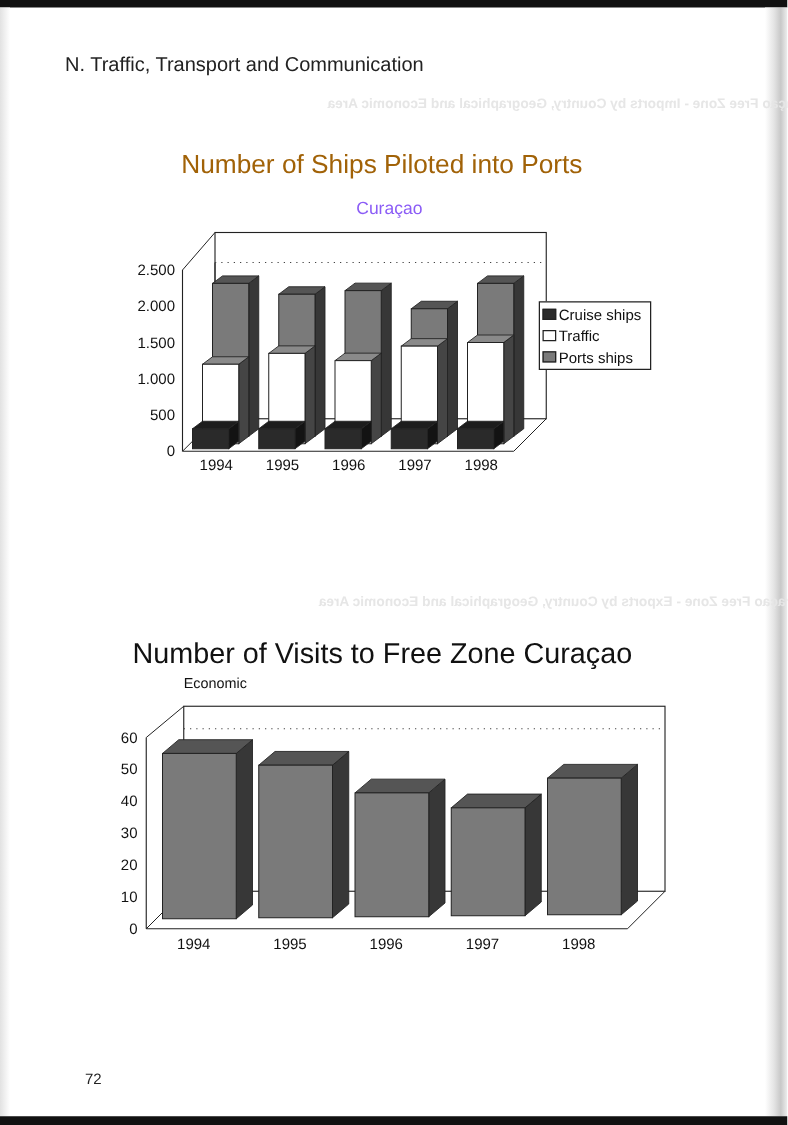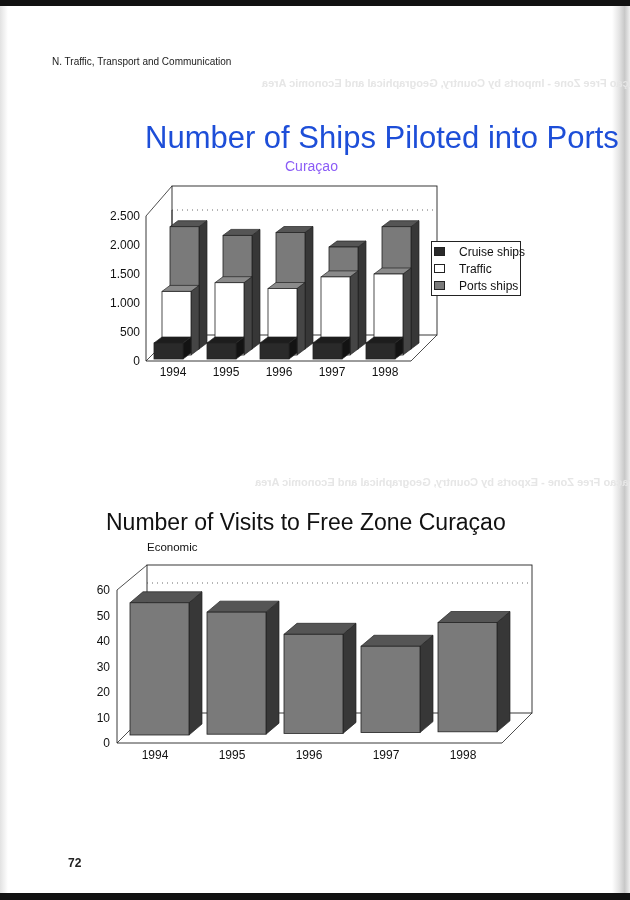--- a/index.html
+++ b/index.html
@@ -4,33 +4,33 @@
 <style>
   html, body { margin:0; padding:0; }
   body { width:630px; height:900px; background:#fff; position:relative; overflow:hidden;
          font-family:"Liberation Sans", sans-serif; color:#111; }
   .topbar { position:absolute; left:0; top:0; width:630px; height:6px; background:#111; }
   .botbar { position:absolute; left:0; top:893px; width:630px; height:7px; background:#111; }
   .rshadow { position:absolute; left:612px; top:6px; width:18px; height:887px;
              background:linear-gradient(to right,#fff 0%,#e4e4e4 40%,#c8c8c8 70%,#efefef 100%); }
   .lshadow { position:absolute; left:0; top:6px; width:8px; height:887px;
              background:linear-gradient(to right,#e2e2e2,#fff); }
-  .header { position:absolute; left:52px; top:56px; font-size:10px; color:#222; }
-  .pagenum { position:absolute; left:68px; top:856px; font-size:12px; color:#222;font-weight:bold; }
+  .header { position:absolute; left:52px; top:44px; font-size:16px; color:#222; }
+  .pagenum { position:absolute; left:68px; top:856px; font-size:12px; color:#222; }
   .ghost { position:absolute; color:#e6e6e6; font-size:11px; font-weight:bold; white-space:nowrap; }
-  .title1 { position:absolute; left:145px; top:120px; font-size:31px; color:#1d4ed8; white-space:nowrap;text-align:center; }
+  .title1 { position:absolute; left:145px; top:120px; font-size:21px; color:#a16207; white-space:nowrap;text-align:center; }
   .sub1 { position:absolute; left:285px; top:158px; font-size:14px; color:#8b5cf6; }
   .title2 { position:absolute; left:106px; top:509px; font-size:23px; color:#111; white-space:nowrap; }
   .sub2 { position:absolute; left:147px; top:541px; font-size:11.5px; color:#111; }
   svg { position:absolute; left:0; top:0; }
   .ytick { font-size:12px; fill:#111; font-family:"Liberation Sans", sans-serif; }
   .xtick { font-size:12px; fill:#111; font-family:"Liberation Sans", sans-serif; }
   .legend { position:absolute; left:431px; top:241px; width:84px; border:1px solid #222; background:#fff;
             font-size:12px; padding:1px 2px; }
-  .legend-row { display:flex; align-items:center; height:17px; white-space:nowrap;gap:12px; }
+  .legend-row { display:flex; align-items:center; height:17px; white-space:nowrap; }
   .swatch { width:9px; height:7px; border:1px solid #222; margin-right:2px; flex:none; }
 </style>
 </head>
 <body>
 
 <div class="topbar"></div>
 <div class="lshadow"></div>
 <div class="rshadow"></div>
 <div class="botbar"></div>
 

